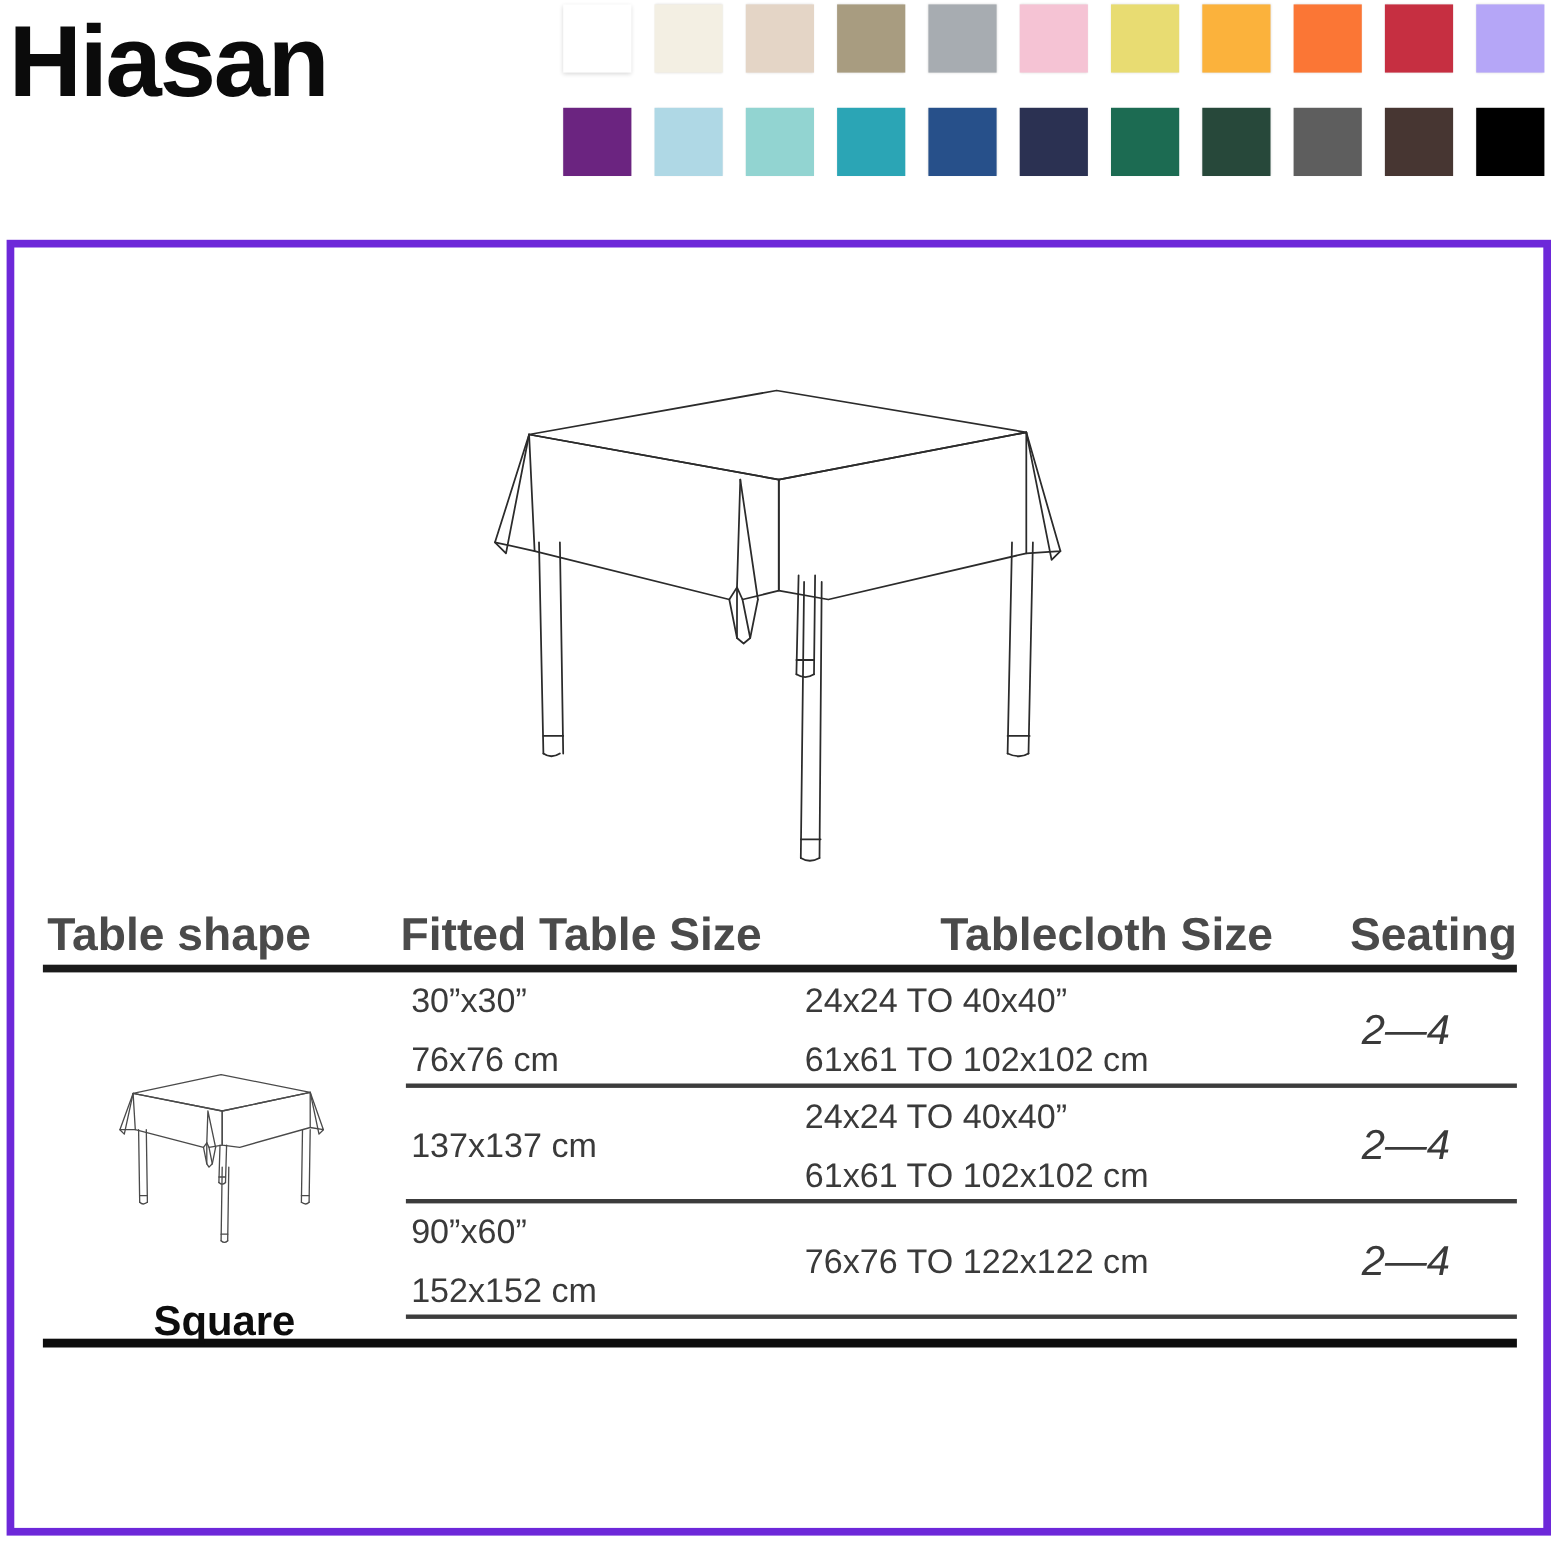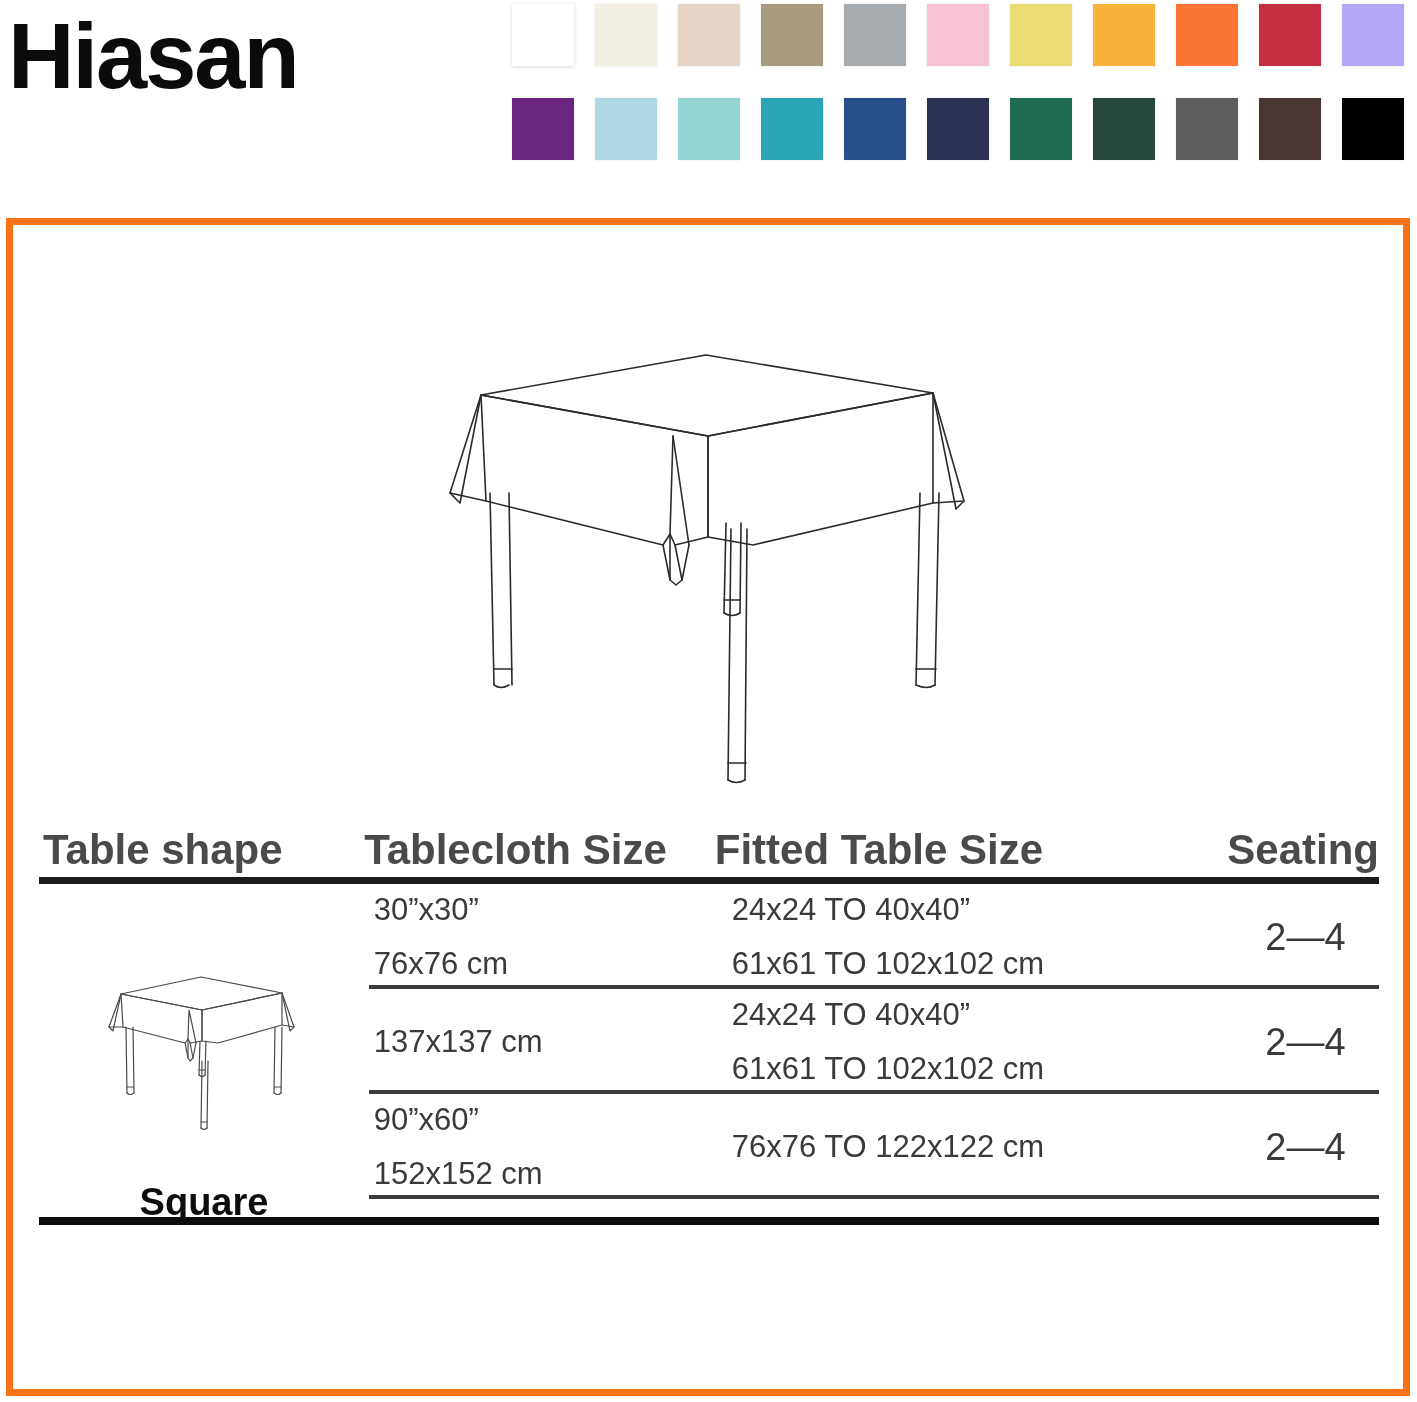--- a/index.html
+++ b/index.html
@@ -38,21 +38,21 @@
     flex: 0 0 62px;
     box-shadow: 0 0 2px rgba(0,0,0,0.13);
   }
   .swatch.white { box-shadow: 0 1px 4px rgba(0,0,0,0.16); }
 
   
   .panel {
     position: absolute;
     left: 6px; top: 218px;
     width: 1404px; height: 1178px;
-    border: 7px solid #f97316;
+    border: 7px solid #6d28d9;
     background: #ffffff;
   }
 
   .illustration {
     position: absolute;
     left: 50%;
     transform: translateX(-50%);
     top: 108px;
     width: 600px;
     height: 470px;
@@ -98,21 +98,21 @@
     height: 105px;
     gap: 36px;
   }
   .trow .cell { display: flex; flex-direction: column; justify-content: center; }
   .cell-line {
     font-size: 31px;
     color: #3a3a3a;
     line-height: 1.72;
     white-space: nowrap;
   }
-  .cell.c-seat { align-items: center; justify-content: center; }
+  .cell.c-seat { align-items: flex-start; justify-content: center; font-style: italic; }
   .seat-val {
     font-size: 38px;
     color: #3a3a3a;
     line-height: 1;
     padding-right: 6px;
   }
   .row-rule {
     position: absolute;
     left: 330px;
     right: 0;
@@ -225,22 +225,22 @@
         <path d="M265 103 L281 212"></path>
 
         <path d="M300 103 L300 104"></path>
       </svg>
     </div>
 
     <div class="sizetable">
 
       <div class="thead">
         <div class="th c-shape">Table shape</div>
+        <div class="th c-fitted">Fitted Table Size</div>
         <div class="th c-cloth">Tablecloth Size</div>
-        <div class="th c-fitted">Fitted Table Size</div>
         <div class="th c-seat">Seating</div>
       </div>
       <div class="head-rule"></div>
 
       <div class="tbody" id="tbody">
 
         <div class="shape-cell">
           <div class="shape-icon">
             <svg viewBox="0 0 230 210" width="230" height="210" fill="none" stroke="#4a4a4a" stroke-width="1.2" stroke-linejoin="round" stroke-linecap="round">
               <path d="M112 12 L193 28 L113 45 L32 29 Z"></path>

